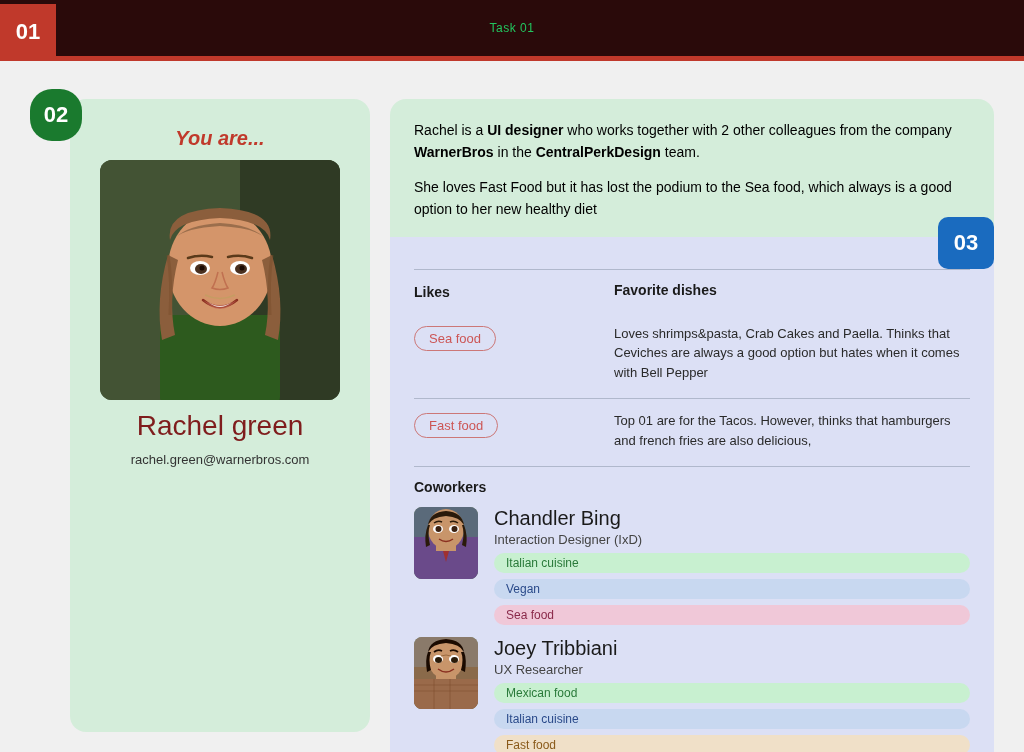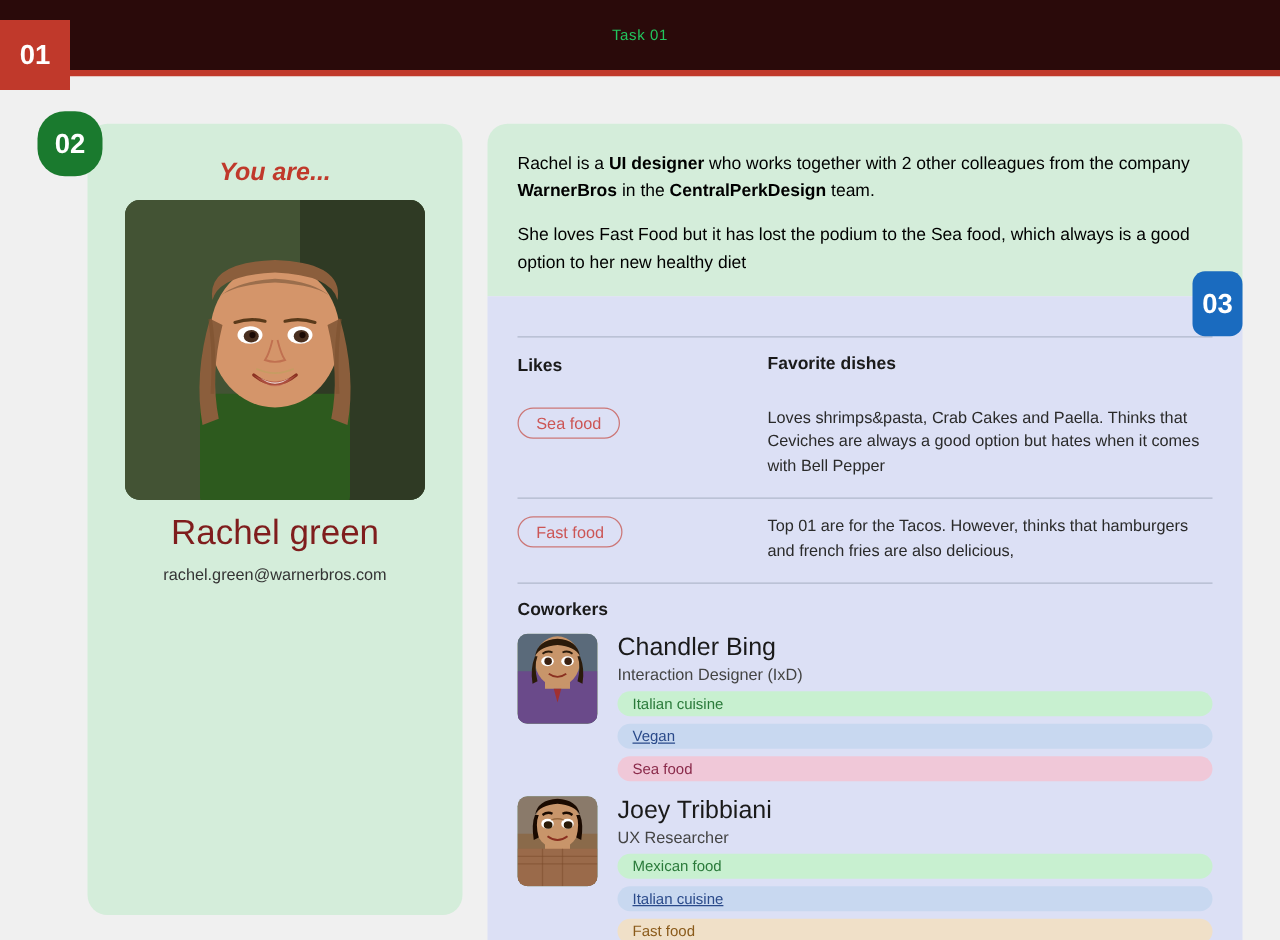--- a/index.html
+++ b/index.html
@@ -17,21 +17,21 @@
       background: #2a0a0a;
       height: 56px;
       display: flex;
       align-items: center;
       justify-content: center;
       position: relative;
     }
     #task-badge {
       position: absolute;
       left: 0;
-      top: 16px;
+      top: 4px;
       background: #c0392b;
       color: white;
       font-weight: bold;
       font-size: 22px;
       width: 56px;
       height: 56px;
       display: flex;
       align-items: center;
       justify-content: center;
     }
@@ -149,21 +149,21 @@
 
     
     #badge-03 {
       position: absolute;
       top: -20px;
       right: 0;
       background: #1a6bbf;
       color: white;
       font-weight: bold;
       font-size: 22px;
-      width: 40px;
+      width: 56px;
       height: 52px;
       border-radius: 10px;
       display: flex;
       align-items: center;
       justify-content: center;
       z-index: 10;
     }
 
     
     .divider {
@@ -242,21 +242,21 @@
       margin-bottom: 6px;
     }
     .coworker-tags { display: flex; gap: 6px; flex-wrap: wrap; flex-direction: column; }
     .ctag {
       display: inline-block;
       border-radius: 20px;
       padding: 3px 12px;
       font-size: 12px;
     }
     .ctag-green { background: #c8f0d0; color: #2a7a3a; }
-    .ctag-blue  { background: #c8d8f0; color: #2a4a8a; text-decoration: underline; }
+    .ctag-blue  { background: #c8d8f0; color: #2a4a8a; }
     .ctag-pink  { background: #f0c8d8; color: #8a2a4a; }
     .ctag-orange{ background: #f0e0c8; color: #8a5a1a; }
 
     
     .rachel-face {
       width: 240px;
       height: 240px;
     }
   </style>
 </head>

